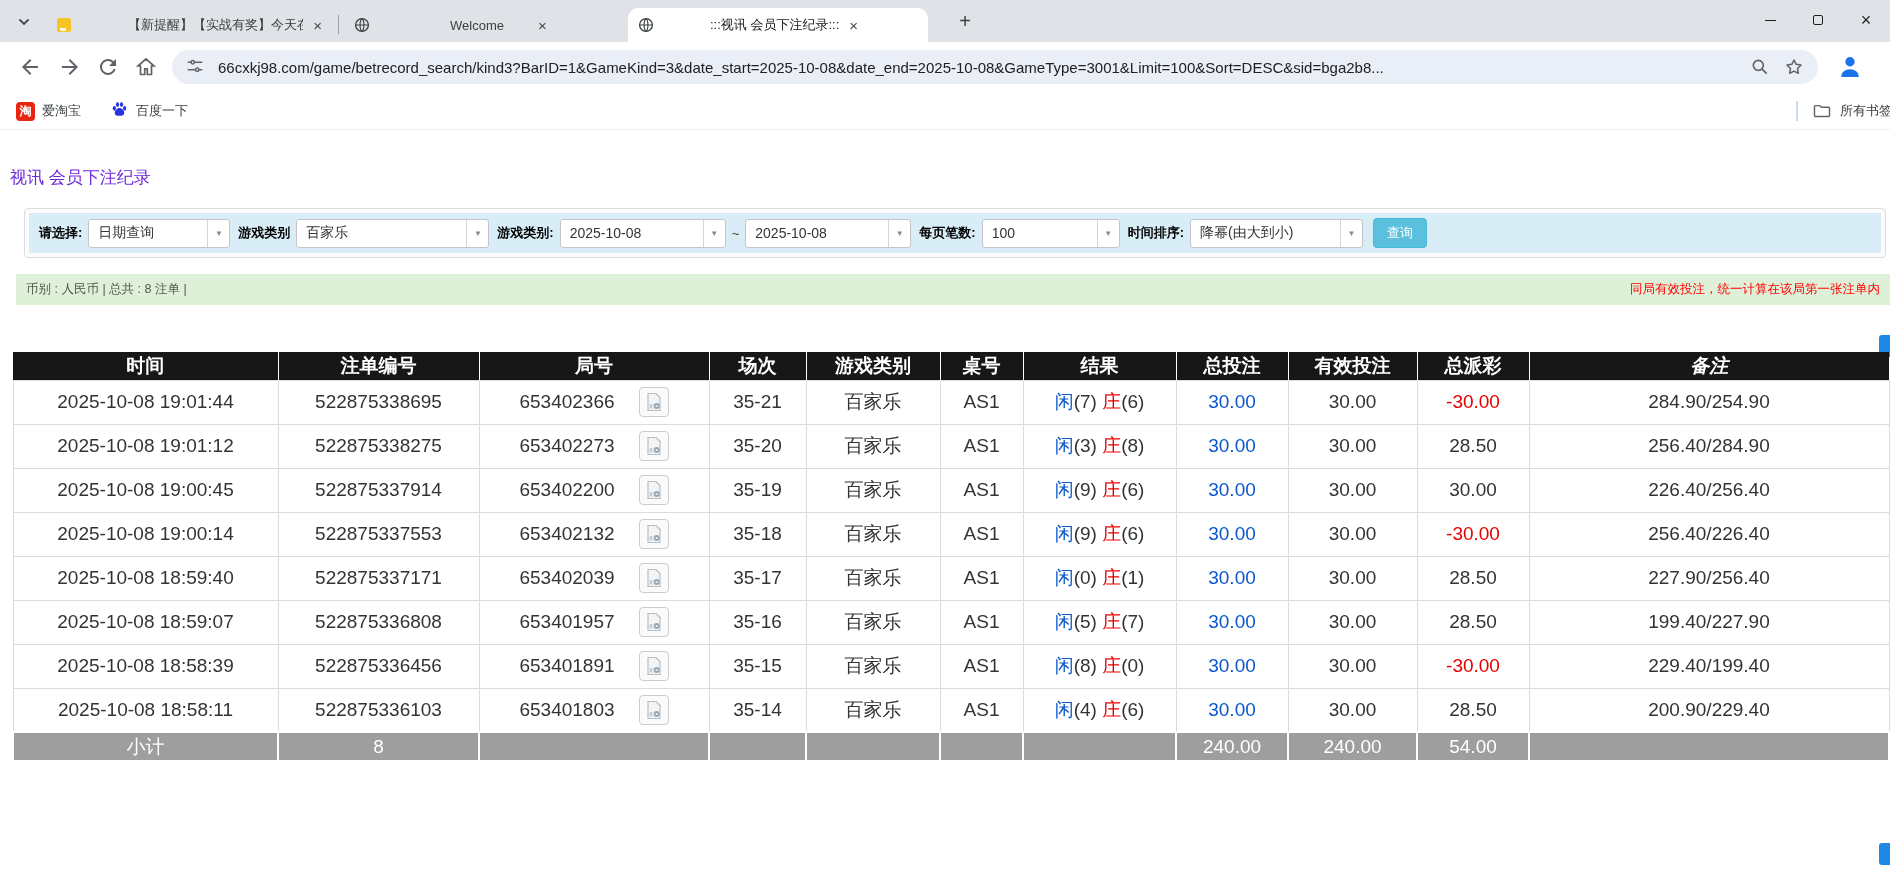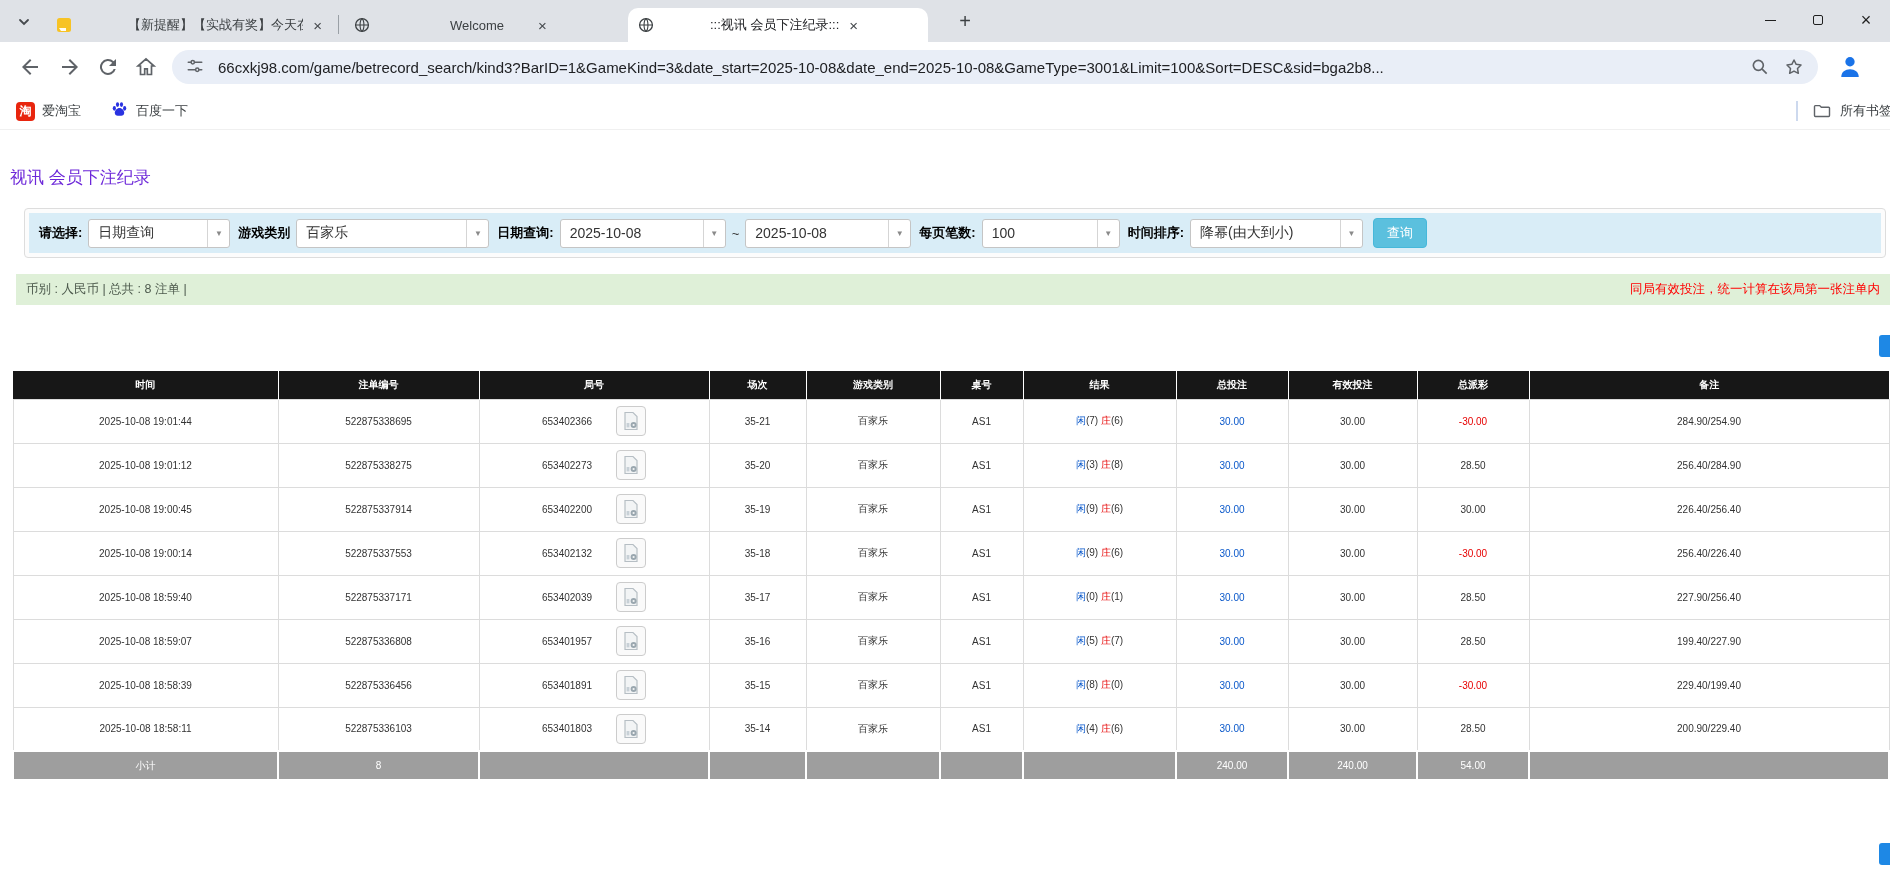--- a/index.html
+++ b/index.html
@@ -55,23 +55,23 @@
   .tilde { color:#333; font-size:13px; margin:0 6px; }
   .search-btn { height:30px; padding:0 13px; margin-left:10px; background:#5bc0de; border:1px solid #46b8da; border-radius:4px; color:#fff; font-size:13px; cursor:pointer; }
 
   .notice-bar { position:absolute; top:274px; left:16px; width:1874px; height:31px; display:flex; align-items:center; justify-content:space-between; padding:0 10px; font-size:12.5px; }
   .notice-left { color:#4d5a4d; }
   .notice-right { color:#ff0000; }
 
   .edge-frag { position:absolute; right:0; width:11px; height:22px; background:#1e88e5; border-radius:3px 0 0 3px; }
 
   
-  .bet-table { position:absolute; top:371px; left:12px; width:1878px; border-collapse:collapse; table-layout:fixed; font-size:10px; }
+  .bet-table { position:absolute; top:352px; left:12px; width:1878px; border-collapse:collapse; table-layout:fixed; font-size:19px; }
   .bet-table th { background:var(--header-bg,#171717); color:#fff; font-weight:bold; height:28px; border-right:1px solid #fff; padding:0; }
-  .bet-table th:last-child { border-right:none; }
+  .bet-table th:last-child { border-right:none;font-style:italic; }
   .bet-table tbody td { height:44px; text-align:center; color:#333; border:1px solid #dcdcdc; background:#fff; padding:0 4px; }
   .round-cell { display:flex; align-items:center; justify-content:center; gap:24px; }
   .replay-btn { width:30px; height:30px; border:1px solid #ccc; border-radius:4px; background:#fafafa; display:flex; align-items:center; justify-content:center; padding:0; cursor:pointer; }
   .c-player { color:var(--player-blue,#0a58ca); }
   .c-banker { color:var(--banker-red,#e60000); }
   .c-num { color:#333; }
   .blue-val { color:var(--link-blue,#0a58ca) !important; }
   .neg { color:var(--negative-red,#e60000) !important; }
   .bet-table tr.summary td { background:var(--summary-bg,#9e9e9e); color:#fff; height:29px; border:2px solid #fff; }
 </style>
@@ -226,21 +226,21 @@
       <span class="val">日期查询</span>
       <span class="arrow">▼</span>
     </div>
 
     <span class="f-label">游戏类别</span>
     <div class="combo" style="width:193px;">
       <span class="val">百家乐</span>
       <span class="arrow">▼</span>
     </div>
 
-    <span class="f-label">日期查询:</span>
+    <span class="f-label">游戏类别:</span>
     <div class="combo" style="width:166px;">
       <span class="val">2025-10-08</span>
       <span class="arrow">▼</span>
     </div>
     <span class="tilde">~</span>
     <div class="combo" style="width:166px;">
       <span class="val">2025-10-08</span>
       <span class="arrow">▼</span>
     </div>
 

